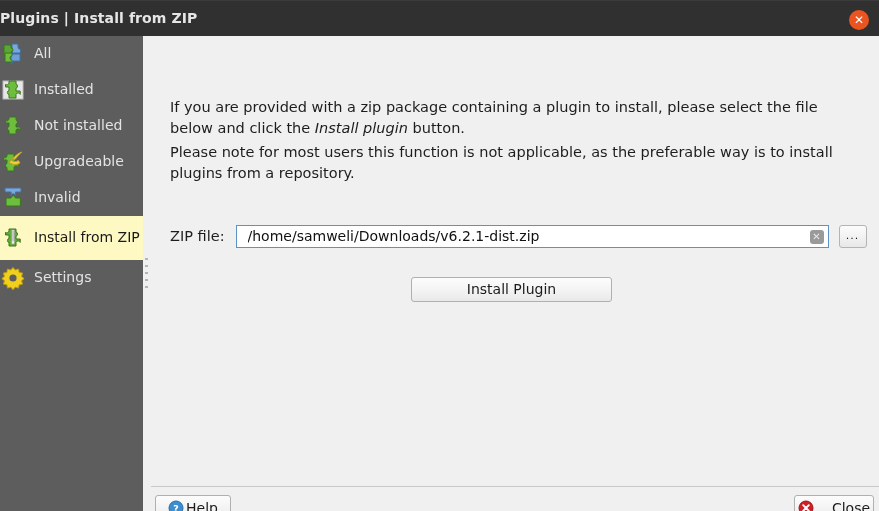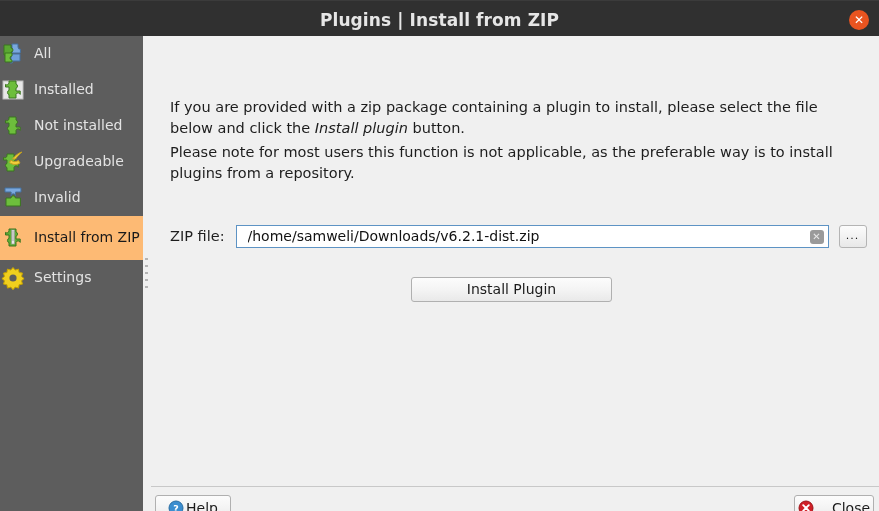--- a/index.html
+++ b/index.html
@@ -31,23 +31,23 @@
     width: 879px;
     height: 36px;
     background: #303030;
     border-top: 1px solid #3b3b3b;
     box-sizing: border-box;
   }
   #titlebar-text {
     position: absolute;
     left: 0; right: 0;
     top: 9px;
-    text-align: center;
+    text-align: left;
     color: #e6e6e6;
-    font-size: 17px;
+    font-size: 14px;
     font-weight: bold;
     letter-spacing: .1px;
     white-space: nowrap;
   }
   #close-btn {
     position: absolute;
     right: 10px;
     top: 9px;
     width: 20px;
     height: 20px;
@@ -85,21 +85,21 @@
     box-sizing: border-box;
     cursor: pointer;
     color: #e3e3e3;
     font-size: 14px;
   }
   .side-item.two-line {
     height: 44px;
     align-items: center;
   }
   .side-item.selected {
-    background: #fdba74;
+    background: #fef9c3;
     color: #1a1a1a;
   }
   .side-icon {
     width: 26px;
     height: 26px;
     flex: 0 0 26px;
     margin-right: 8px;
     position: relative;
   }
   .side-label {

